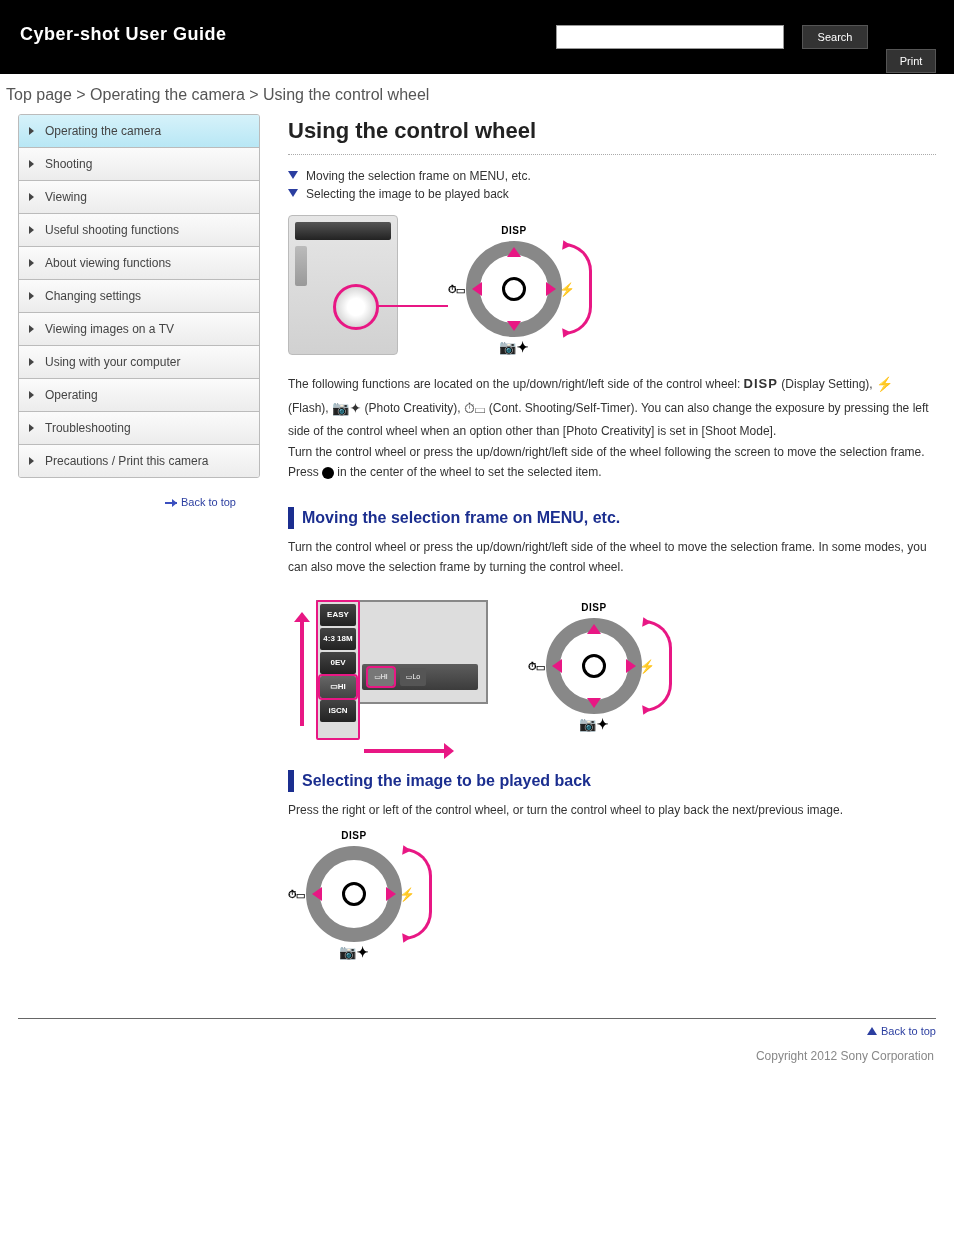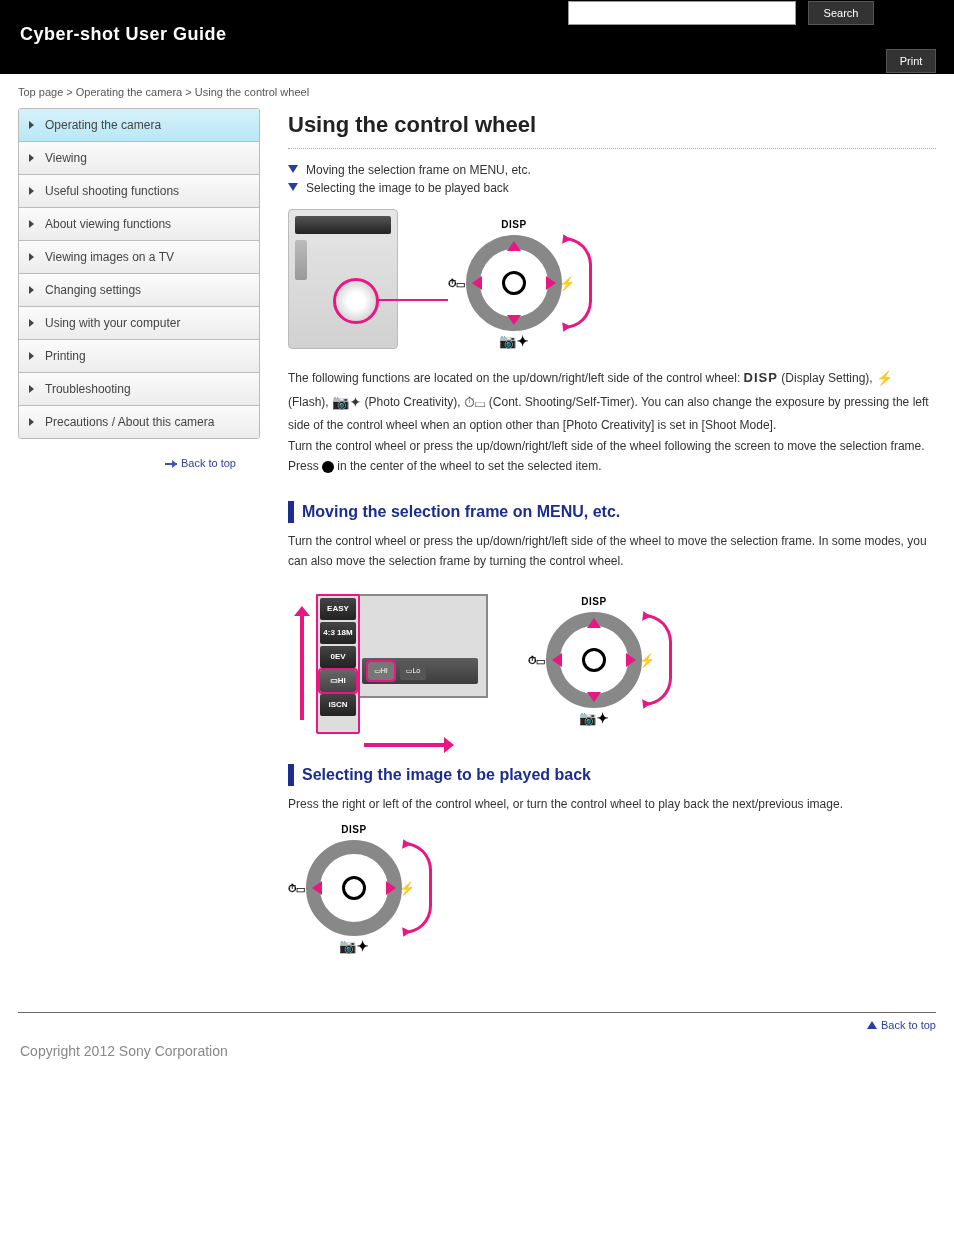--- a/index.html
+++ b/index.html
@@ -1,25 +1,25 @@
 <!DOCTYPE html>
 <html><head>
 <meta charset="utf-8">
 <style>
   * { box-sizing: border-box; margin: 0; padding: 0; }
   body { font-family: Arial, Helvetica, sans-serif; font-size: 13px; color: #333; background: #fff; }
   .page { width: 954px; margin: 0 auto; position: relative; min-height: 1235px; }
   .topbar { background: #000; height: 74px; position: relative; padding: 0 18px; display: flex; align-items: center; justify-content: flex-end; }
   .topbar-title { position: absolute; left: 20px; top: 24px; color: #fff; font-size: 18px; font-weight: bold; letter-spacing: 0.5px; }
-  .search-group { display: flex; gap: 12px; }
+  .search-group { display: flex; gap: 18px; align-items: center; }
   .search-input { width: 228px; height: 24px; border: 1px solid #999; background: #fff; padding: 0 4px; font-size: 12px; }
   .btn { height: 24px; background: #333; color: #fff; border: 1px solid #555; font-size: 11px; padding: 0 10px; cursor: pointer; }
   .btn-search { width: 66px; }
   .btn-print { width: 50px; margin-top: 48px; }
-  .breadcrumb { padding: 12px 18px 4px; font-size: 11px; color: #555; }
+  .breadcrumb { padding: 12px 6px 4px; font-size: 16px; color: #555; }
   .breadcrumb a { color: #555; text-decoration: none; }
 
   .body-wrap { display: flex; padding: 6px 18px 20px; gap: 28px; }
   .sidebar { width: 242px; border: 1px solid #bbb; border-radius: 3px; overflow: hidden; align-self: flex-start; background: #f4f4f4; }
   .sidebar-item { border-bottom: 1px solid #bbb; padding: 9px 10px 9px 26px; font-size: 12px; color: #444; cursor: pointer; position: relative; background: linear-gradient(#fbfbfb,#ececec); }
   .sidebar-item:last-child { border-bottom: none; }
   .sidebar-item.active { background: linear-gradient(#d6f2fa,#b8e7f5); }
   .sidebar-item::before { content: ""; position: absolute; left: 10px; top: 50%; margin-top: -4px; width: 0; height: 0; border-top: 4px solid transparent; border-bottom: 4px solid transparent; border-left: 5px solid #444; }
   .sidebar-back { margin-top: 16px; text-align: right; padding-right: 24px; }
   .sidebar-back a { color: #2b3ea0; font-size: 11px; text-decoration: none; }
@@ -79,21 +79,21 @@
   .varrow .ah-up { position:absolute; left:0; top:-4px; width:0; height:0; border-left:8px solid transparent; border-right:8px solid transparent; border-bottom:10px solid #e81784; }
   .harrow { position:absolute; left:76px; top:158px; width:86px; height:14px; }
   .harrow::before { content:""; position:absolute; left:0; top:5px; width:100%; height:4px; background:#e81784; }
   .harrow .ah-r { position:absolute; right:-4px; top:-1px; width:0; height:0; border-top:8px solid transparent; border-bottom:8px solid transparent; border-left:10px solid #e81784; }
 
   .fig3 { margin: 8px 0; }
 
   .bottom-line { border-top:1px solid #666; margin: 30px 18px 8px; display:flex; justify-content:flex-end; padding-top:6px; }
   .bottom-line a { color:#2b3ea0; font-size:11px; text-decoration:none; position:relative; padding-left:14px; }
   .bottom-line a::before { content:""; position:absolute; left:0; top:2px; width:0; height:0; border-left:5px solid transparent; border-right:5px solid transparent; border-bottom:8px solid #2b3ea0; }
-  .footer { text-align:left; padding: 4px 20px 20px; font-size:14px; color:#888; }
+  .footer { text-align:right; padding: 4px 20px 20px; font-size:12px; color:#888; }
   .dot { display:inline-block; width:12px; height:12px; background:#000; border-radius:50%; vertical-align:middle; }
 </style>
 </head>
 <body>
 <div class="page">
 
 <div class="topbar">
   <div class="topbar-title">Cyber-shot User Guide</div>
   <div class="search-group">
     <input class="search-input" placeholder="" style="">
@@ -105,29 +105,30 @@
 <div class="breadcrumb">
   <a href="#">Top page</a> &gt;
   <a href="#">Operating the camera</a> &gt;
   <span>Using the control wheel</span>
 </div>
 
 <div class="body-wrap">
   <div>
     <div class="sidebar">
       <div class="sidebar-item active">Operating the camera</div>
+      <div class="sidebar-item">Shooting</div>
       <div class="sidebar-item">Viewing</div>
       <div class="sidebar-item">Useful shooting functions</div>
       <div class="sidebar-item">About viewing functions</div>
+      <div class="sidebar-item">Changing settings</div>
       <div class="sidebar-item">Viewing images on a TV</div>
-      <div class="sidebar-item">Changing settings</div>
       <div class="sidebar-item">Using with your computer</div>
-      <div class="sidebar-item">Printing</div>
+      <div class="sidebar-item">Operating</div>
       <div class="sidebar-item">Troubleshooting</div>
-      <div class="sidebar-item">Precautions / About this camera</div>
+      <div class="sidebar-item">Precautions / Print this camera</div>
     </div>
     <div class="sidebar-back">
       <a href="#"><span class="back-arrow"></span><span>Back to top</span></a>
     </div>
   </div>
 
   <div class="main">
     <div class="h1">Using the control wheel</div>
 
     <div class="jumplinks">

